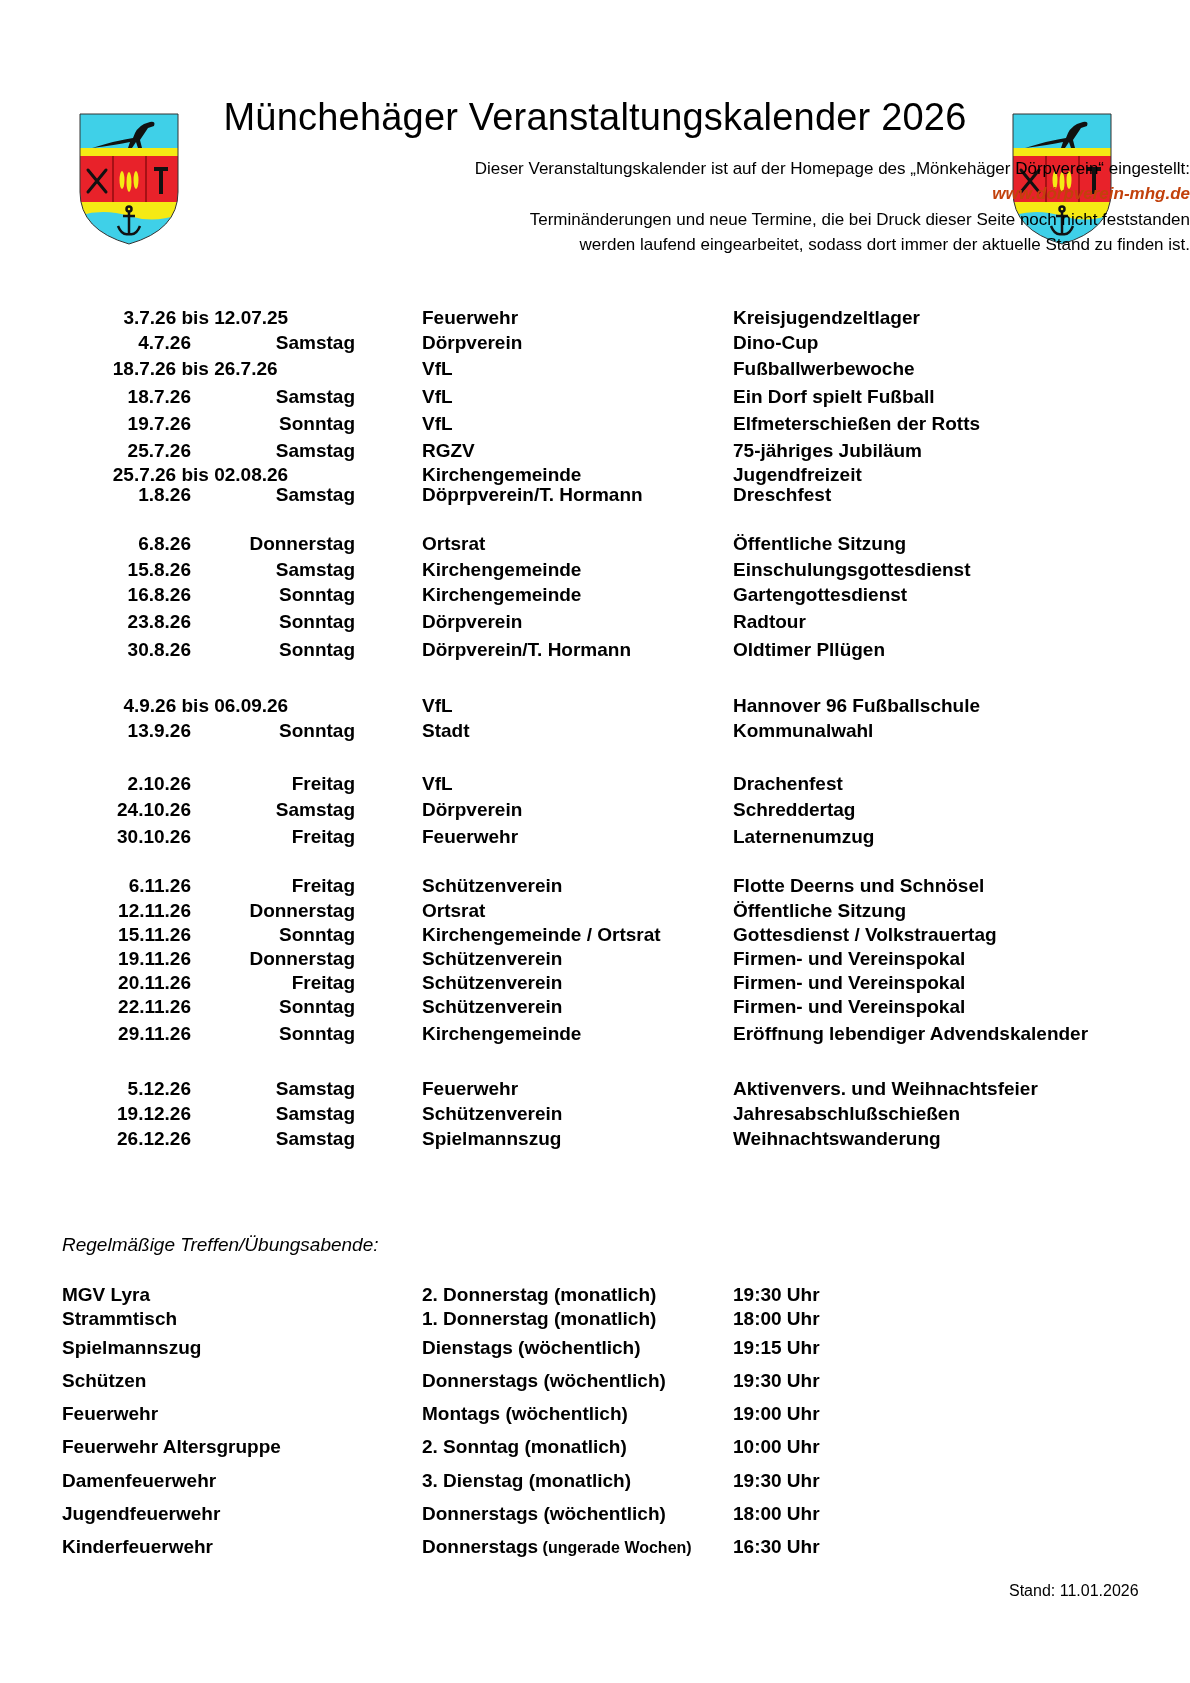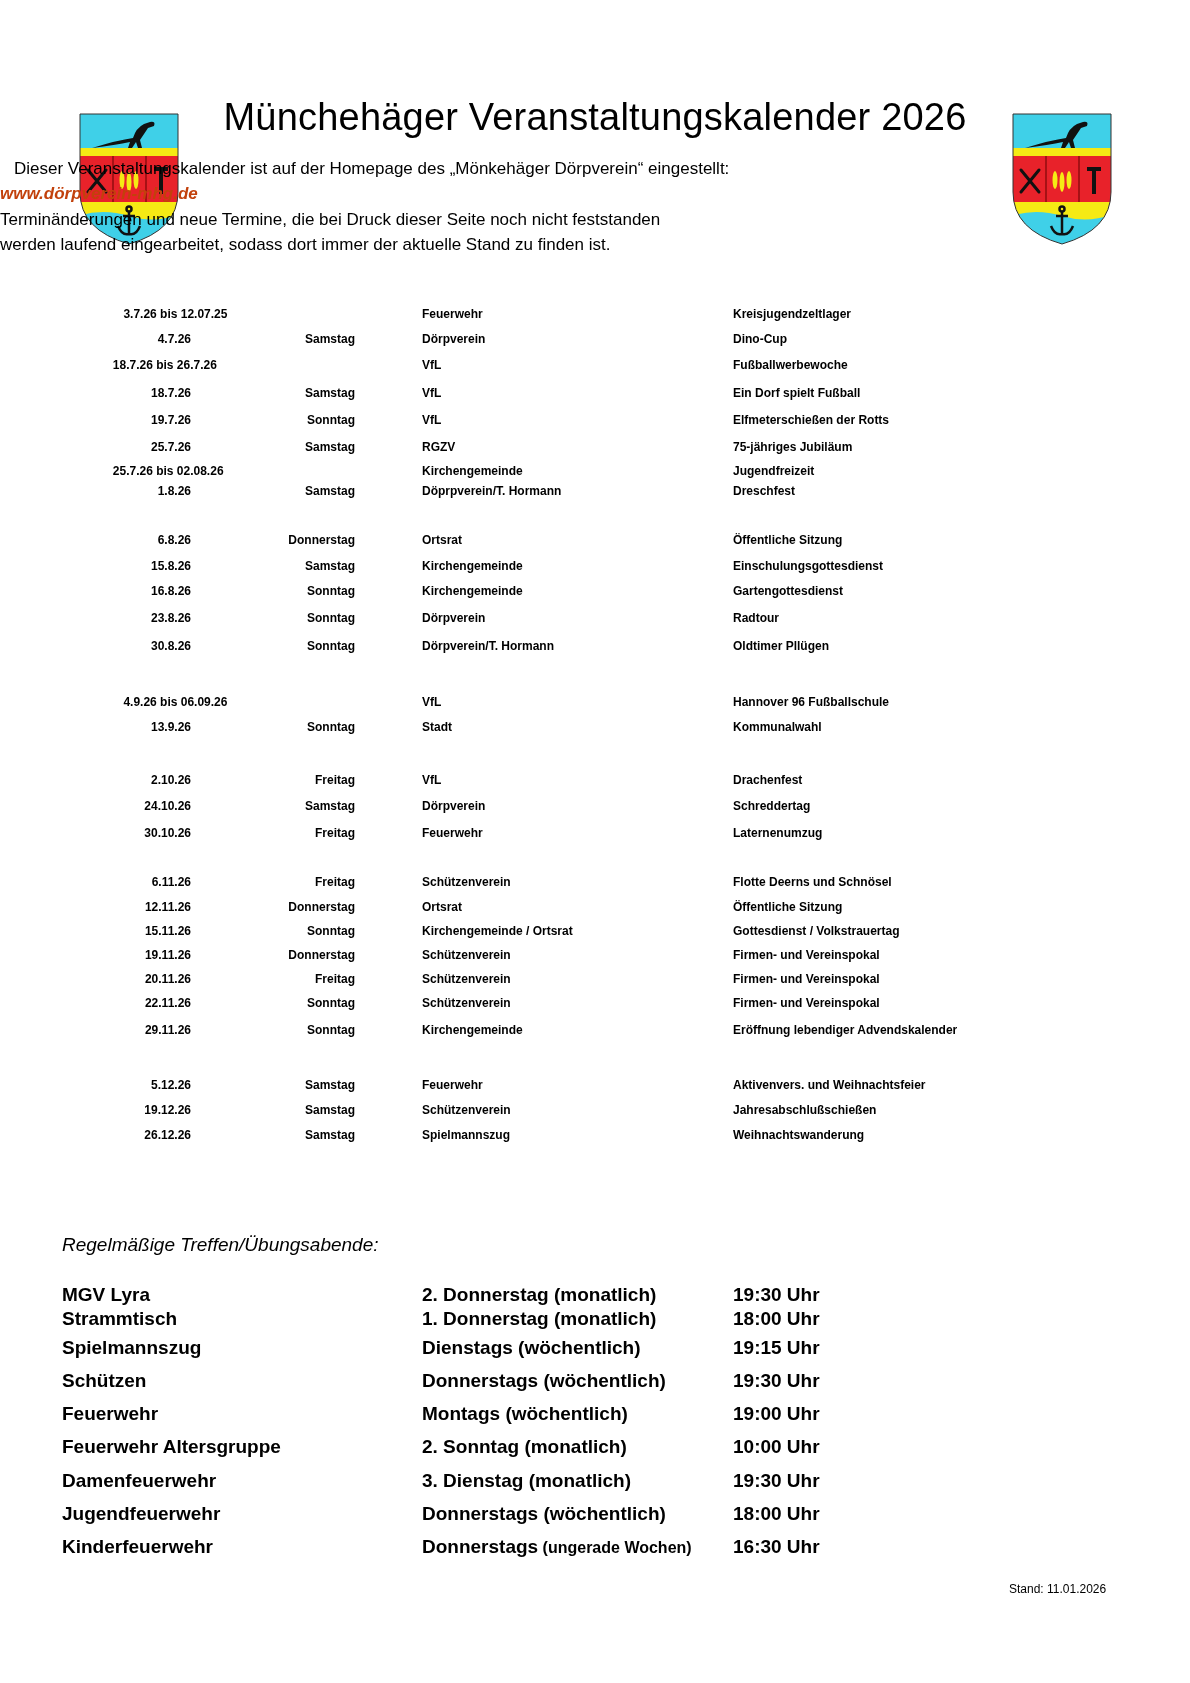--- a/index.html
+++ b/index.html
@@ -3,39 +3,39 @@
 <meta charset="utf-8">
 <style>
   html, body { margin: 0; padding: 0; background: #ffffff; }
   body { width: 1190px; height: 1683px; position: relative; overflow: hidden;
          font-family: "Liberation Sans", sans-serif; color: #000; }
   .crest { position: absolute; width: 102px; height: 134px; }
   .crest.left { left: 78px; top: 112px; }
   .crest.right { left: 1011px; top: 112px; }
   .title { position: absolute; left: 0; width: 1190px; top: 96px; text-align: center;
            font-size: 38px; font-weight: normal; letter-spacing: 0.2px; }
-  .subline { position: absolute; left: 0; width: 1190px; text-align: left; font-size: 17px; }
+  .subline { position: absolute; left: 0; width: 1190px; text-align: right; font-size: 17px; }
   .sub1 { top: 159px; padding-left: 14px; box-sizing: border-box; }
   .url { top: 184px; color: #c2410c; font-weight: bold; font-style: italic; }
   .sub2 { top: 210px; }
   .sub3 { top: 235px; }
   .events { position: absolute; left: 0; top: 0; width: 1190px; }
-  .row { position: absolute; height: 24px; font-size: 12px; font-weight: bold; white-space: nowrap; }
+  .row { position: absolute; height: 24px; font-size: 19px; font-weight: bold; white-space: nowrap; }
   .c-date { position: absolute; left: 0; width: 191px; text-align: right; }
   .c-day { position: absolute; left: 215px; width: 140px; text-align: right; }
   .c-range { position: absolute; left: 0; width: 300px; text-align: left; }
   .c-org { position: absolute; left: 422px; }
   .c-event { position: absolute; left: 733px; }
   .section-head { position: absolute; left: 62px; top: 1234px; font-size: 19px; font-style: italic; }
   .reg { position: absolute; left: 0; height: 24px; font-size: 19px; font-weight: bold; white-space: nowrap; width: 1190px; }
   .r-name { position: absolute; left: 62px; }
   .r-when { position: absolute; left: 422px; }
   .r-when .small { font-size: 16px; }
   .r-time { position: absolute; left: 733px; }
-  .stand { position: absolute; left: 1009px; top: 1582px; font-size: 12px; }
+  .stand { position: absolute; left: 1009px; top: 1582px; font-size: 16px; }
 </style>
 </head>
 <body>
 
 <svg class="crest left" viewBox="0 0 102 134">
   <defs>
     <clipPath id="shieldL">
         <path d="M2 2 H100 V80 Q100 118 51 132 Q2 118 2 80 Z"></path>
       </clipPath>
   </defs>

